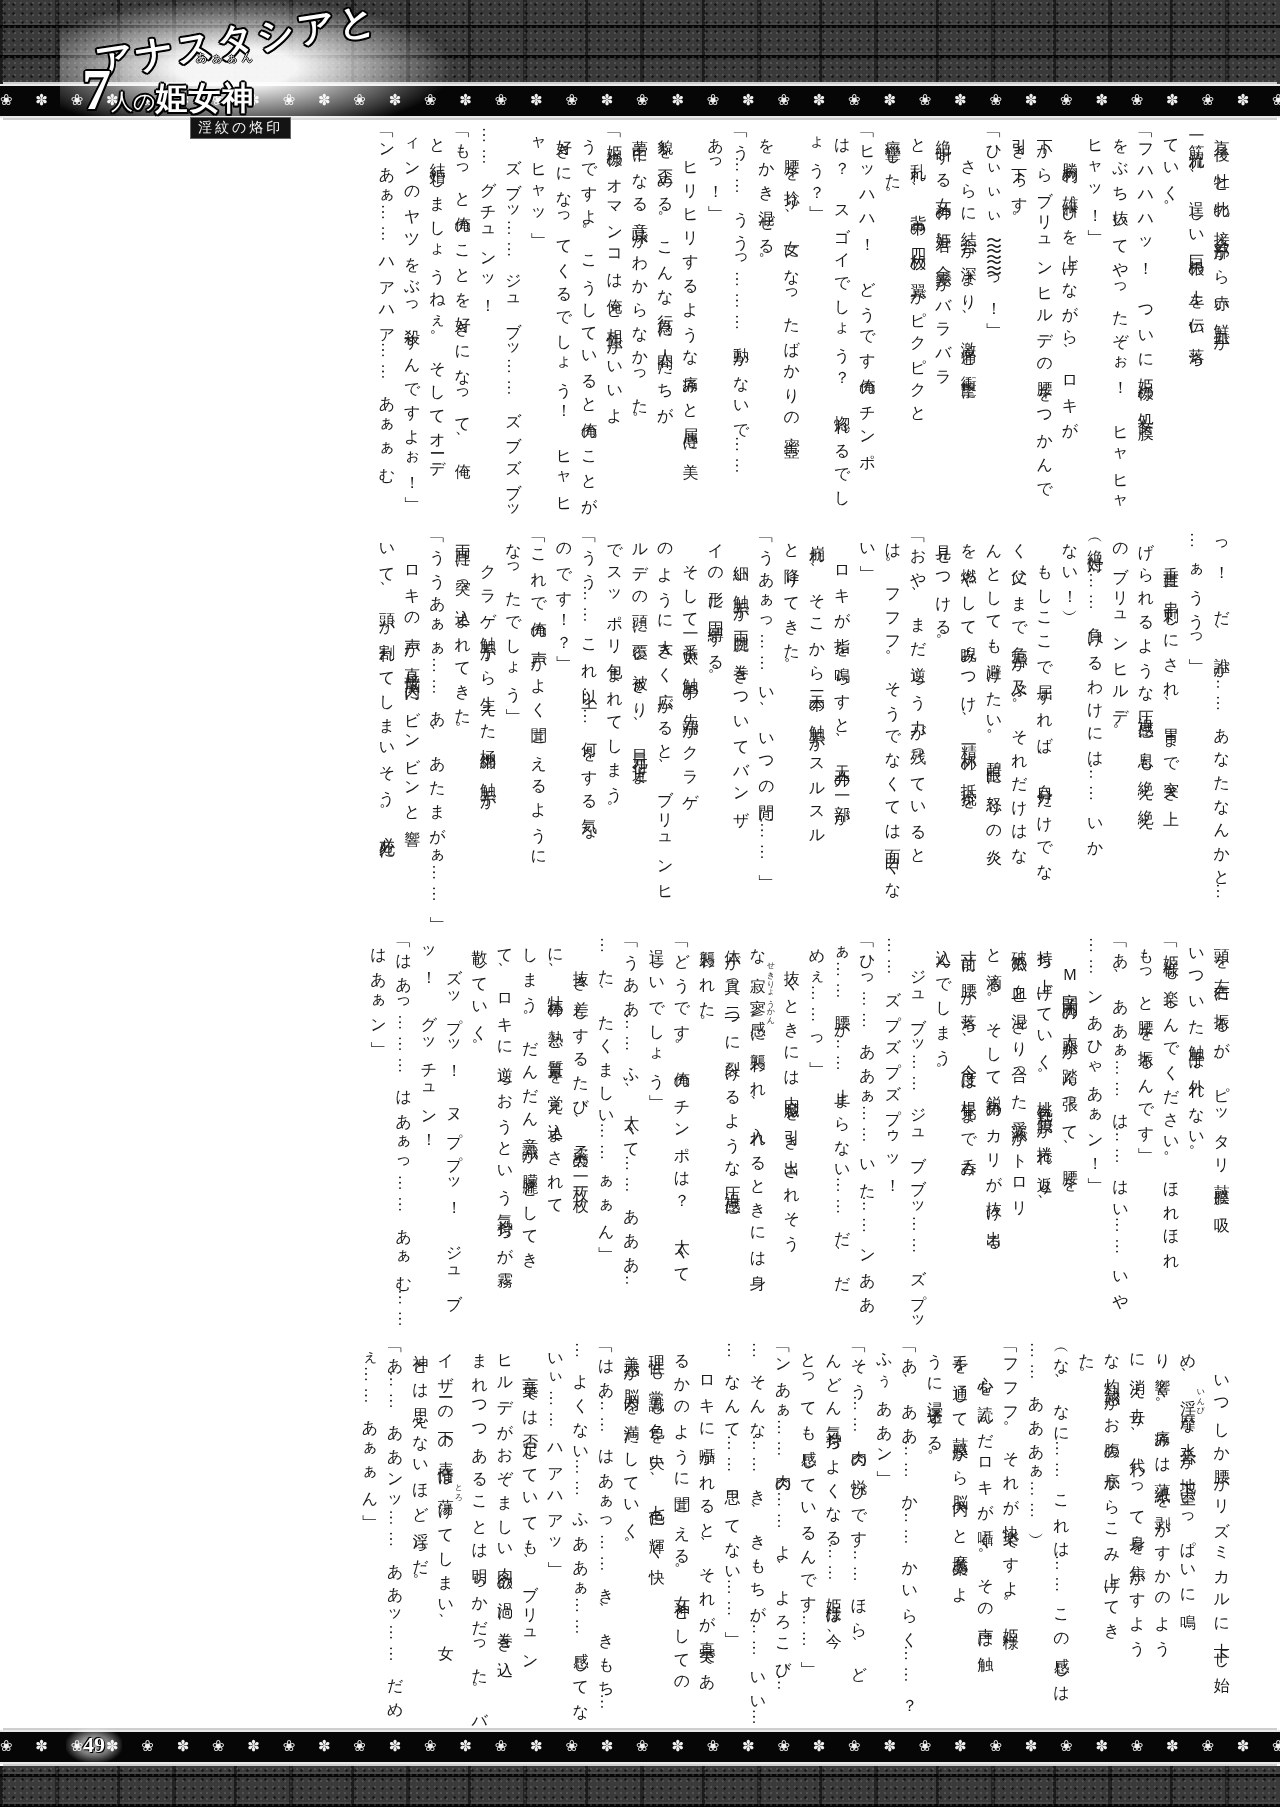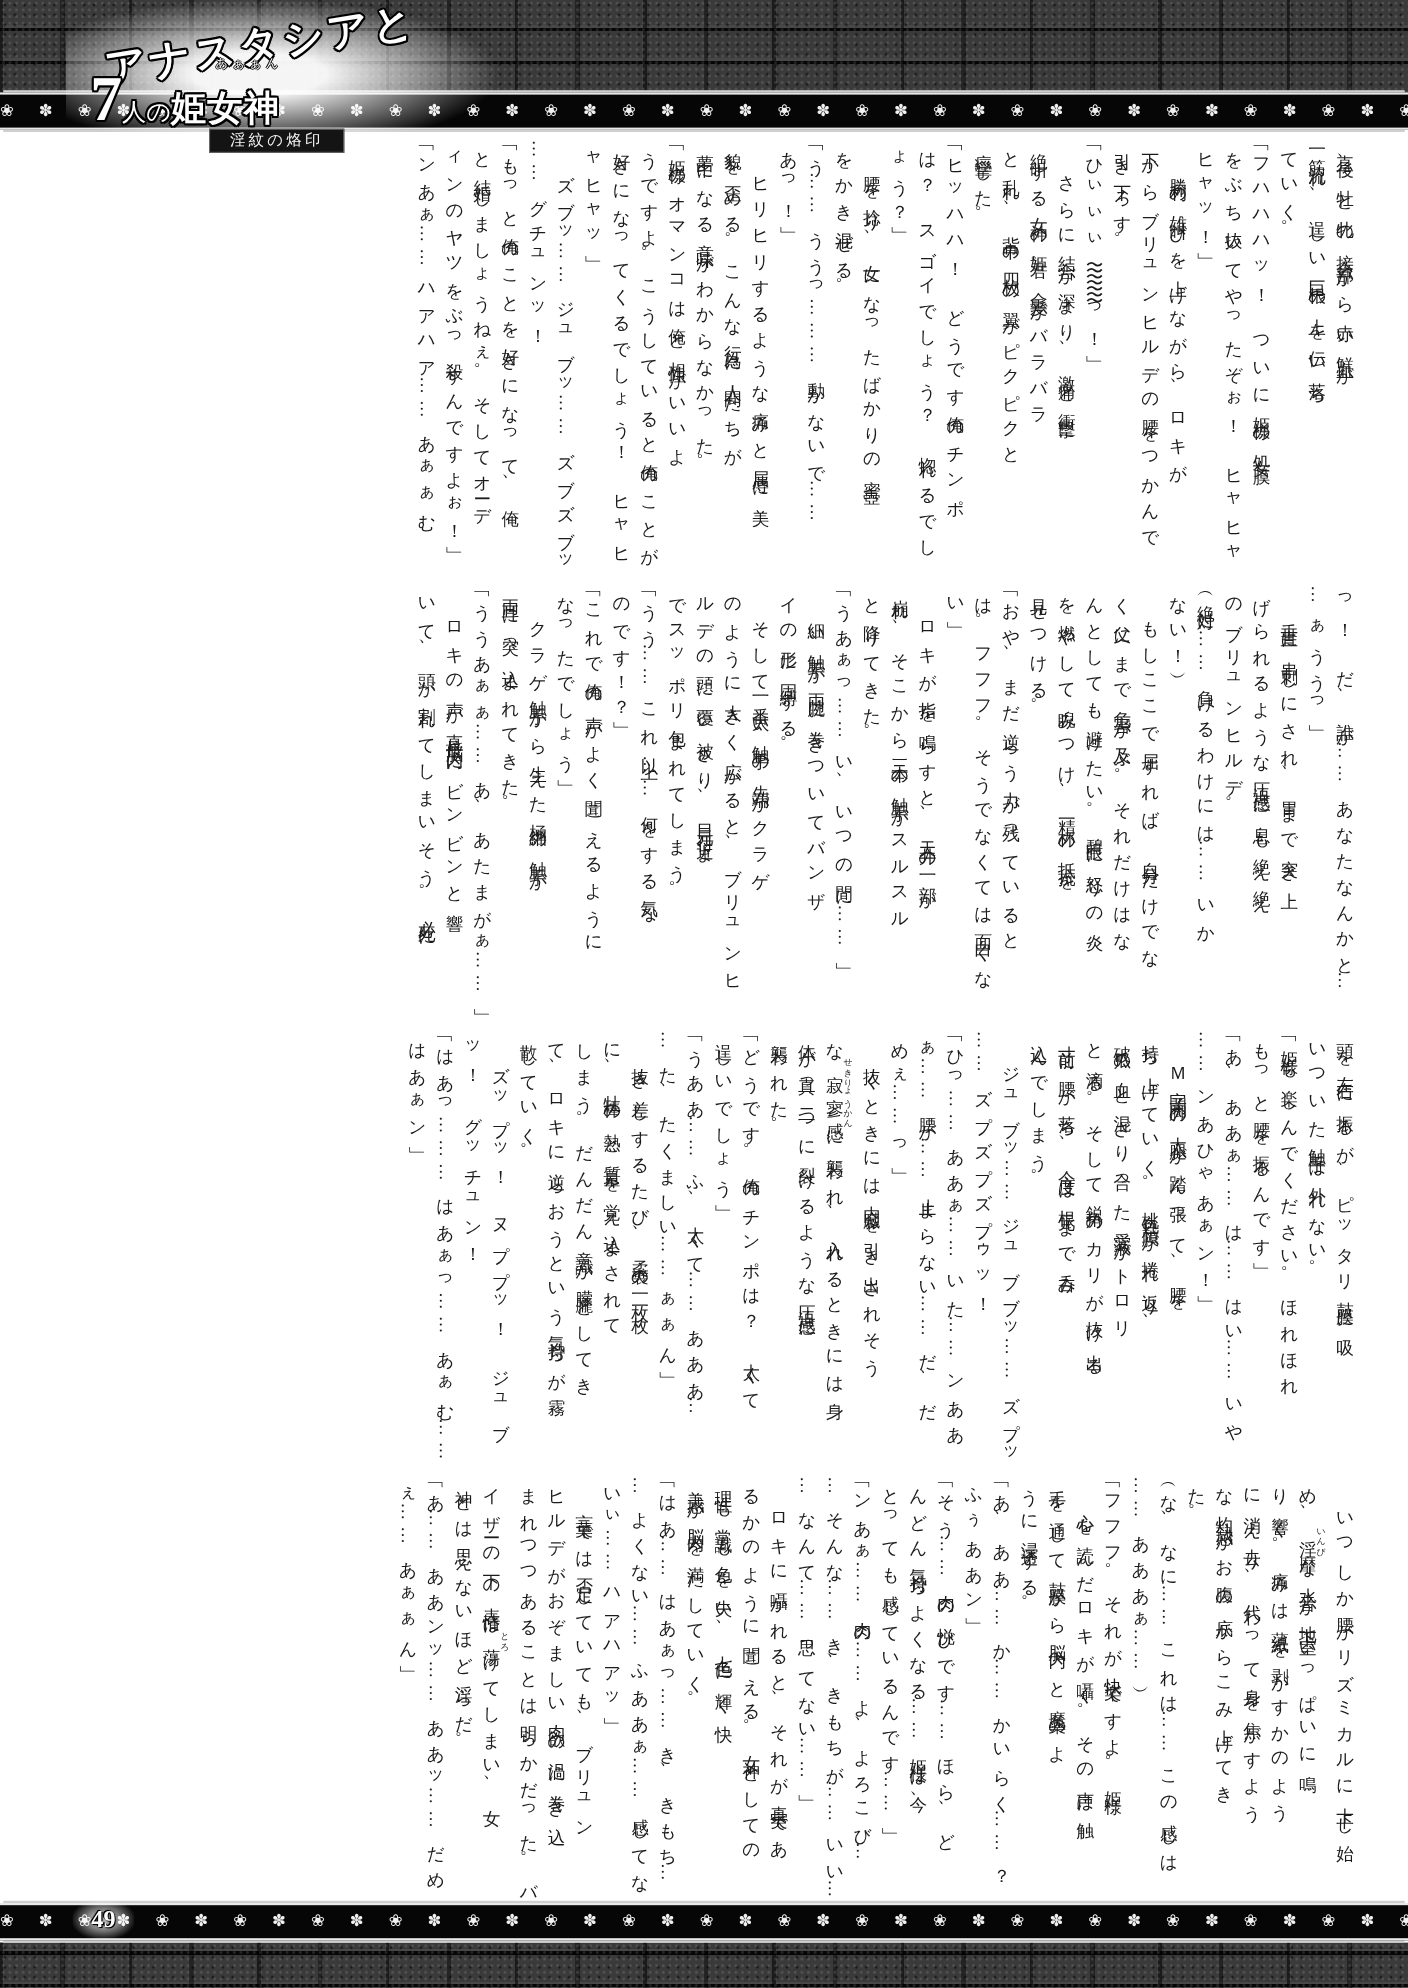--- a/index.html
+++ b/index.html
@@ -36,21 +36,21 @@
                 1.5px 1.5px 0 #000,-1.5px -1.5px 0 #000,1.5px -1.5px 0 #000,-1.5px 1.5px 0 #000;}
   .logo-line1{position:absolute;left:94px;top:16px;font-size:37px;font-weight:bold;
     transform:rotate(-9deg);letter-spacing:3px;white-space:nowrap;}
   .logo-line2{position:absolute;left:82px;top:56px;white-space:nowrap;}
   .logo-num{font-size:58px;font-weight:bold;}
   .logo-counter{font-size:22px;font-weight:normal;}
   .logo-main{font-size:32px;font-weight:bold;letter-spacing:1px;}
   .logo-ruby{position:absolute;left:196px;top:50px;font-size:11px;letter-spacing:4px;
     color:#fff;text-shadow:1px 0 0 #000,-1px 0 0 #000,0 1px 0 #000,0 -1px 0 #000;}
   .logo-sub{position:absolute;left:190px;top:117px;font-size:14px;color:#f5f5f5;
-    background:#141414;border:1px solid #666;padding:1px 18px;letter-spacing:3px;white-space:nowrap;}
+    background:#141414;border:1px solid #666;padding:1px 7px;letter-spacing:3px;white-space:nowrap;}
   
   .band{position:absolute;left:41px;width:1198px;height:392px;
     writing-mode:vertical-rl;text-orientation:mixed;overflow:visible;
     color:#1b1b1b;}
   .band p.col{margin:0 9.3px;padding:0;font-size:16px;line-height:1;letter-spacing:5.5px;
     white-space:pre;}
   .band ruby rt{font-size:8px;letter-spacing:0;}
   #band-1{top:127px;}
   #band-2{top:532px;}
   #band-3{top:937px;}

